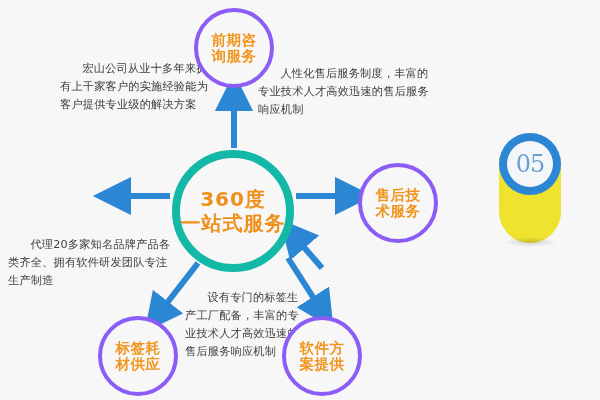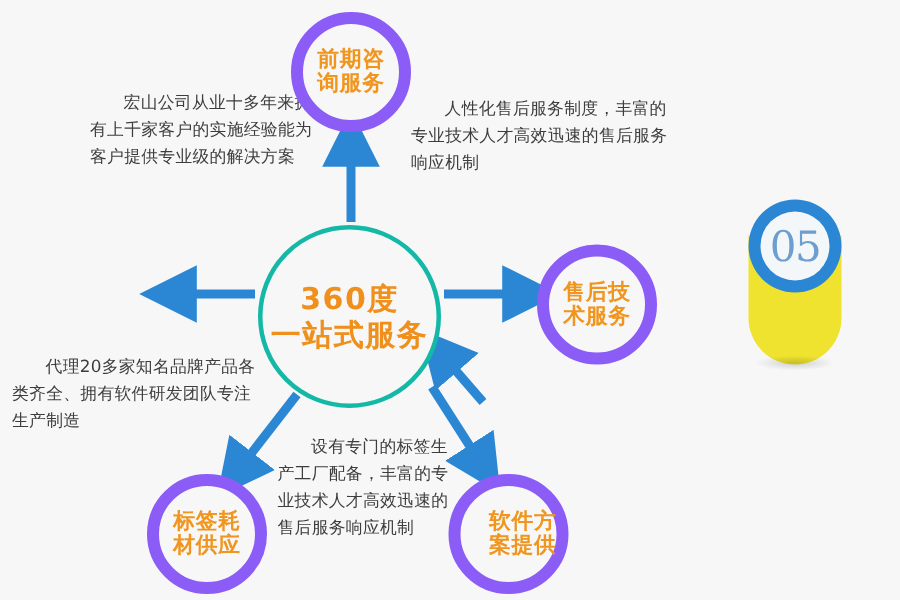--- a/index.html
+++ b/index.html
@@ -24,52 +24,52 @@
     text-align:center;
     color:#f0951e;
     font-weight:bold;
     line-height:1.12;
     z-index:3;
   }
   .node .lbl{display:block;white-space:pre-line;}
 
   .hub{
     left:172px;top:150px;width:122px;height:122px;
-    border:3px solid #14b8a6;
+    border:8px solid #14b8a6;
     font-size:20px;
     color:#ef8f1c;
     letter-spacing:1px;
   }
   .hub .lbl{line-height:1.22;}
 
   .sat{
     width:80px;height:80px;
-    border:8px solid #8b5cf6;
+    border:4px solid #8b5cf6;
     font-size:14.5px;
     letter-spacing:0.5px;
   }
   #node-top   {left:194px;top:8px;}
   #node-left  {left:24px;top:163px;}
   #node-right {left:358px;top:163px;}
   #node-bl    {left:98px;top:316px;}
-  #node-br    {left:299px;top:316px;justify-content:flex-end;}
+  #node-br    {left:282px;top:316px;}
 
   
   .para{
     position:absolute;
     color:#3d3d3d;
     font-size:11.2px;
     line-height:1.62;
     text-align:left;
     text-indent:2em;
     z-index:2;
     letter-spacing:0.2px;
   }
   #para-tl{left:60px;top:60px;width:152px;}
-  #para-tr{left:274px;top:64px;width:176px;font-family:Liberation Serif, serif;}
+  #para-tr{left:258px;top:64px;width:176px;font-family:Liberation Serif, serif;}
   #para-bl{left:8px;top:236px;width:170px;}
   #para-br{left:316px;top:236px;width:180px;}
   #para-bc{left:185px;top:289px;width:122px;}
 
   
   #badge{
     position:absolute;left:499px;top:133px;width:62px;height:110px;
     z-index:4;
   }
   #badge-body{
@@ -87,21 +87,21 @@
     background:#2b87d3;
     display:flex;align-items:center;justify-content:center;
   }
   #badge-inner{
     width:46px;height:46px;border-radius:50%;
     background:#f4f7f9;
     display:flex;align-items:center;justify-content:center;
   }
   #badge-num{
     font-family:"DejaVu Serif","Liberation Serif",serif;
-    font-size:28px;color:#6c9fd0;letter-spacing:-1px;
+    font-size:24px;color:#6c9fd0;letter-spacing:-1px;
   }
 </style>
 </head>
 <body>
 
 <div id="stage">
 
   <svg id="arrows" viewBox="0 0 600 400" xmlns="http://www.w3.org/2000/svg">
     <defs>
       <marker id="ah" markerWidth="7" markerHeight="7" refX="2.2" refY="3.2" orient="auto" markerUnits="strokeWidth">

